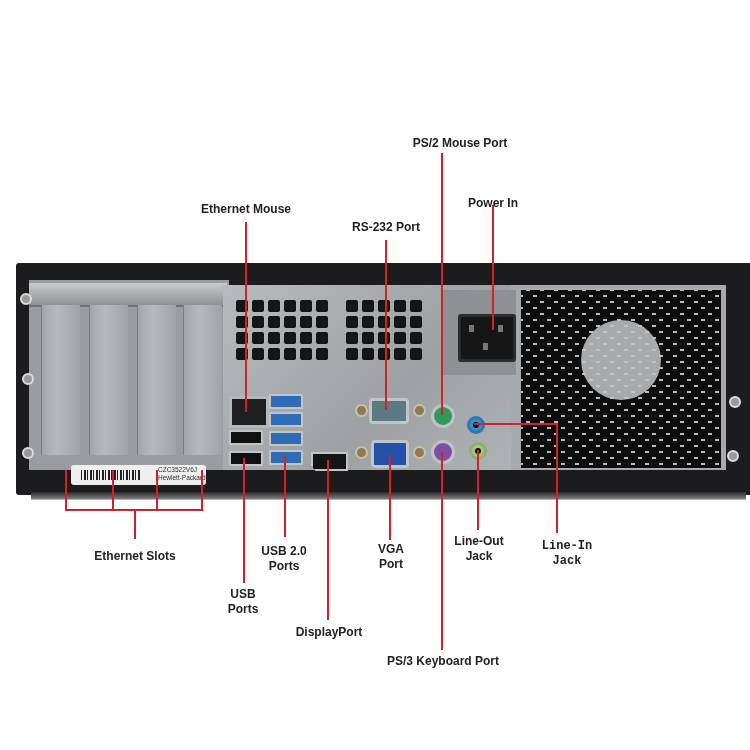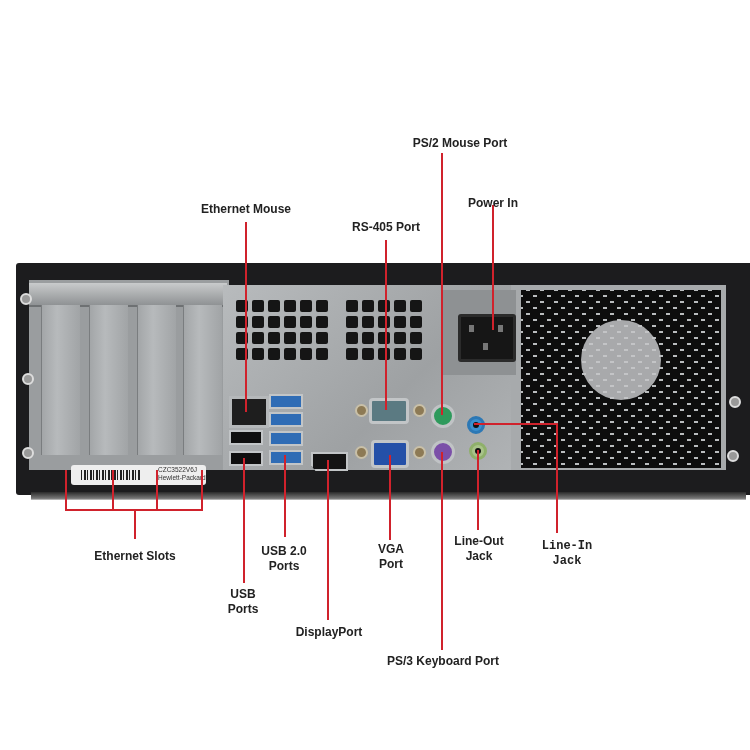--- a/index.html
+++ b/index.html
@@ -177,21 +177,21 @@
   <div class="vline" style="left:481px;top:205px;height:125px;"></div>
 
   <div class="vline" style="left:466px;top:450px;height:80px;"></div>
 
   <div class="hline" style="left:463px;top:423px;width:84px;"></div>
   <div class="vline" style="left:545px;top:423px;height:110px;"></div>
 
   <div class="label" style="left:394px;top:136px;width:110px;">PS/2 Mouse Port</div>
   <div class="label" style="left:440px;top:180px;width:84px;margin-top:16px;">Power In</div>
   <div class="label" style="left:185px;top:202px;width:100px;">Ethernet Mouse</div>
-  <div class="label" style="left:330px;top:220px;width:90px;">RS-405 Port</div>
+  <div class="label" style="left:330px;top:220px;width:90px;">RS-232 Port</div>
   <div class="label" style="left:70px;top:549px;width:108px;">Ethernet Slots</div>
 
   <div class="label" style="left:248px;top:544px;width:50px;">
     <div>USB 2.0</div>
     <div>Ports</div>
   </div>
   <div class="label" style="left:207px;top:587px;width:50px;">
     <div>USB</div>
     <div>Ports</div>
   </div>

